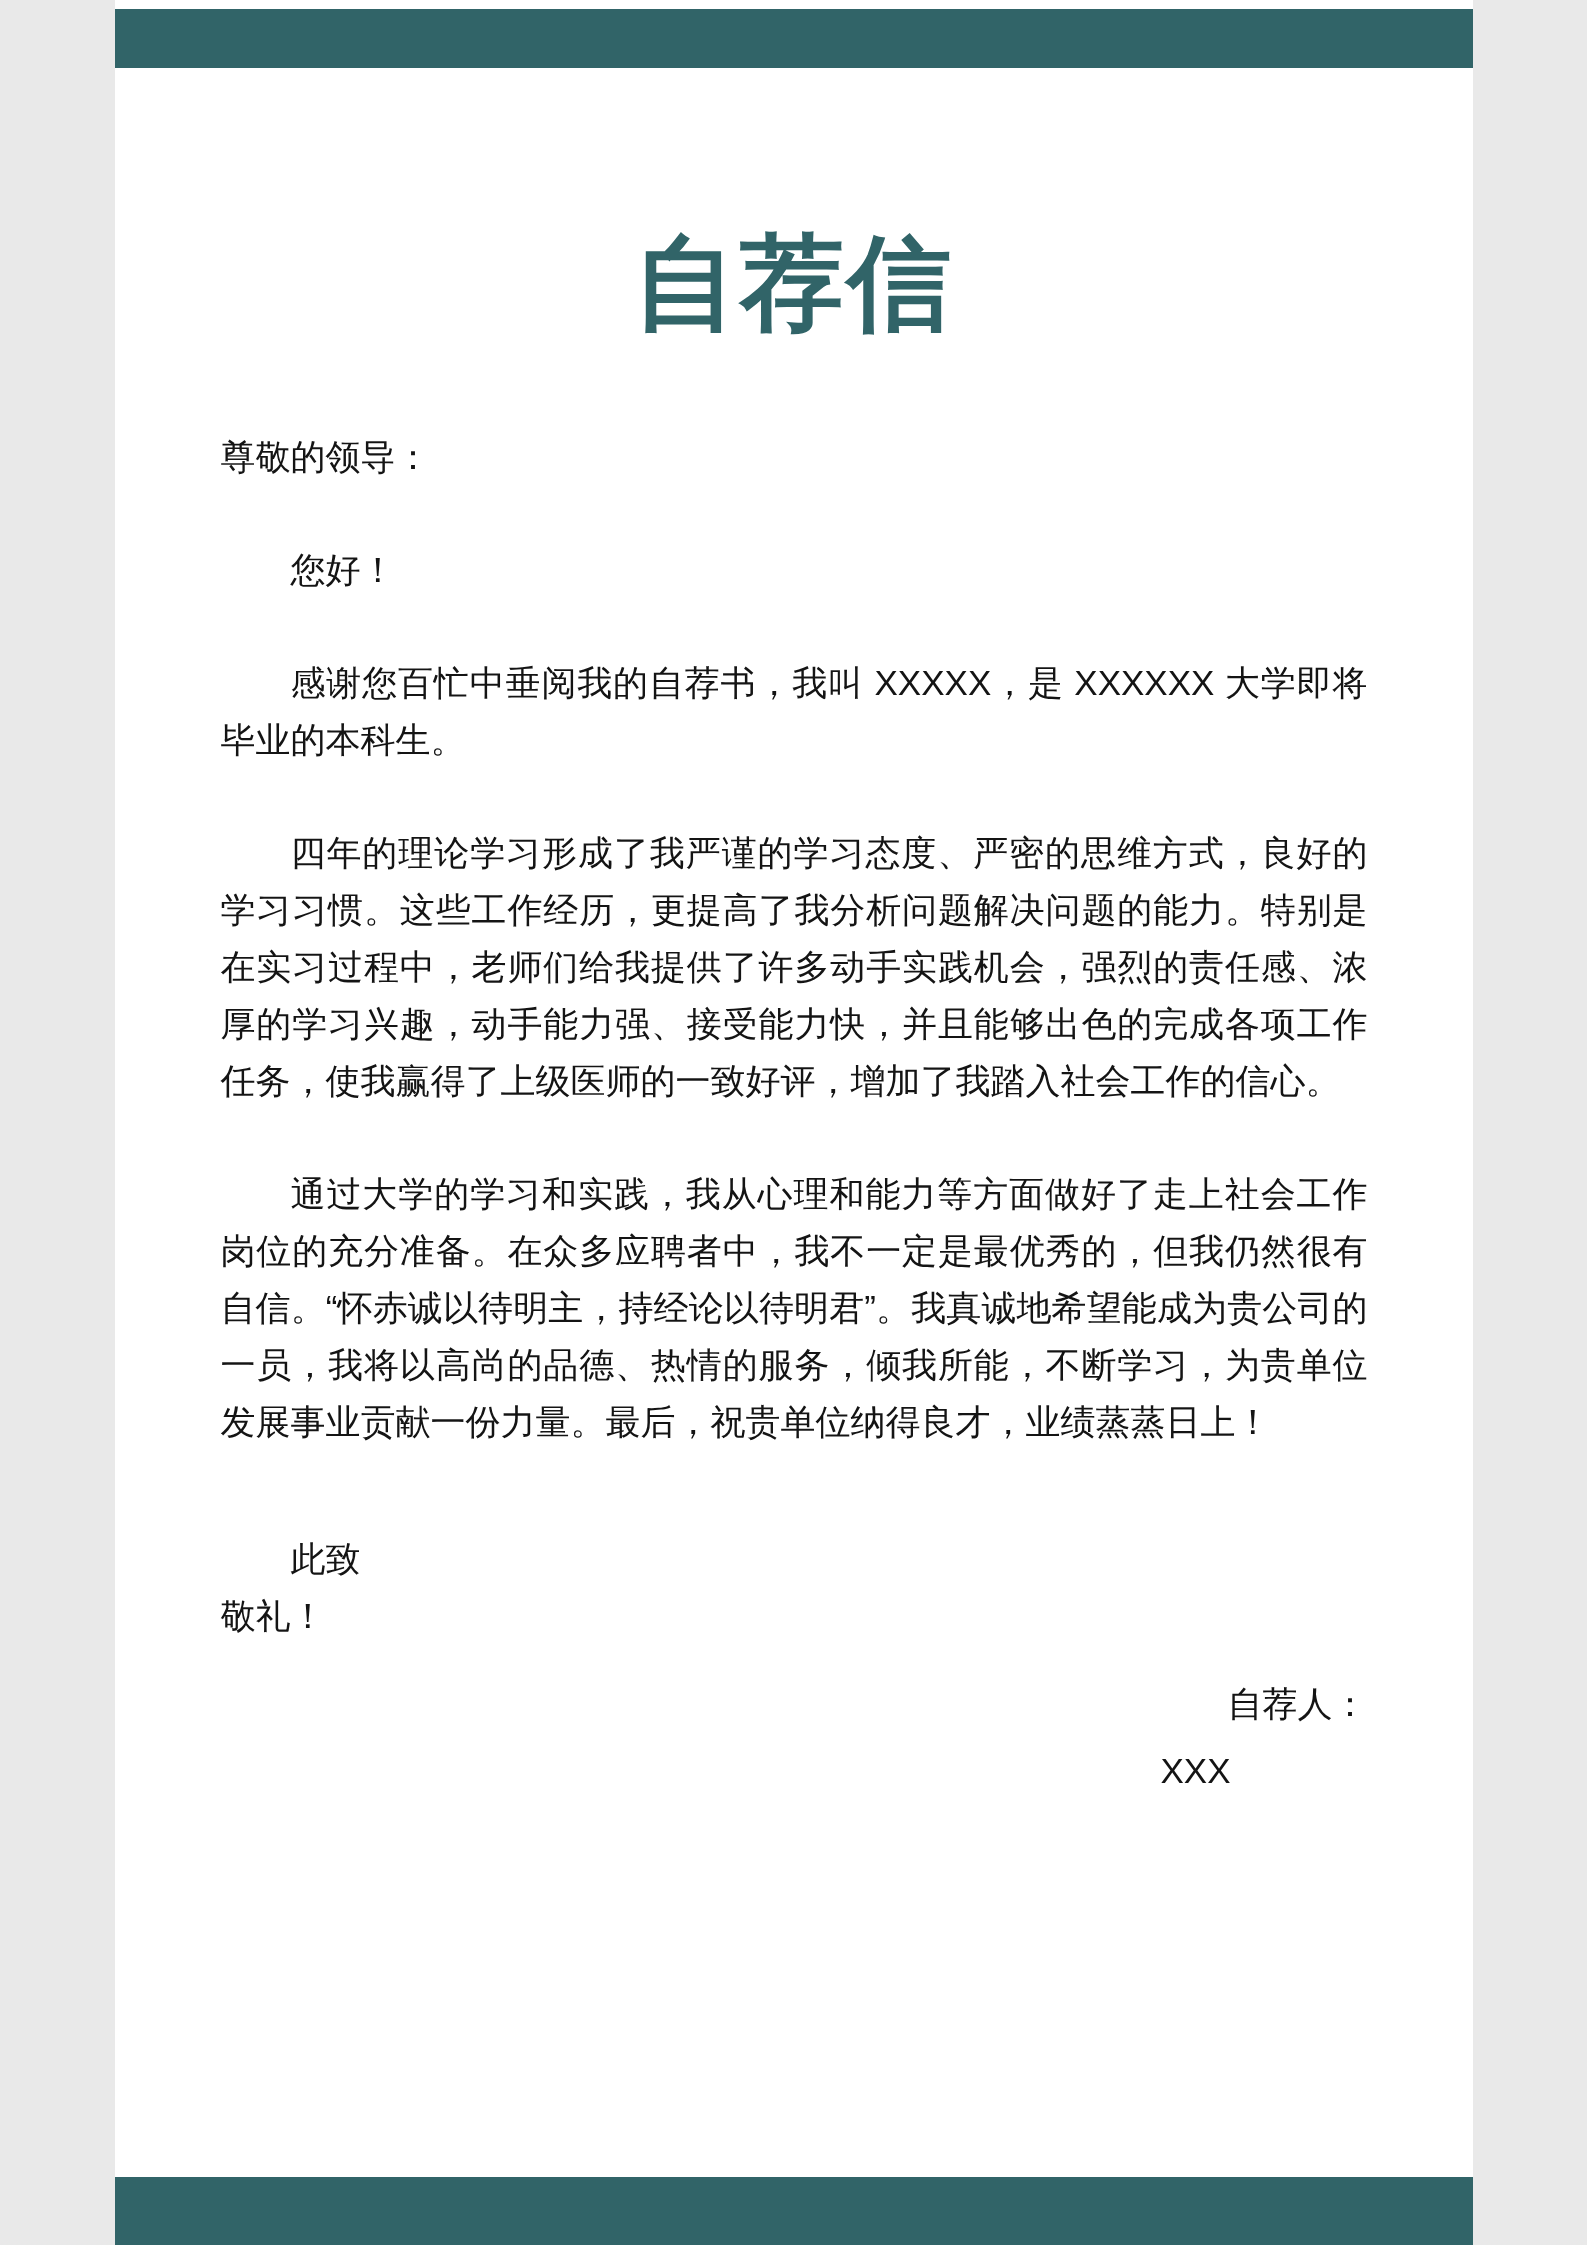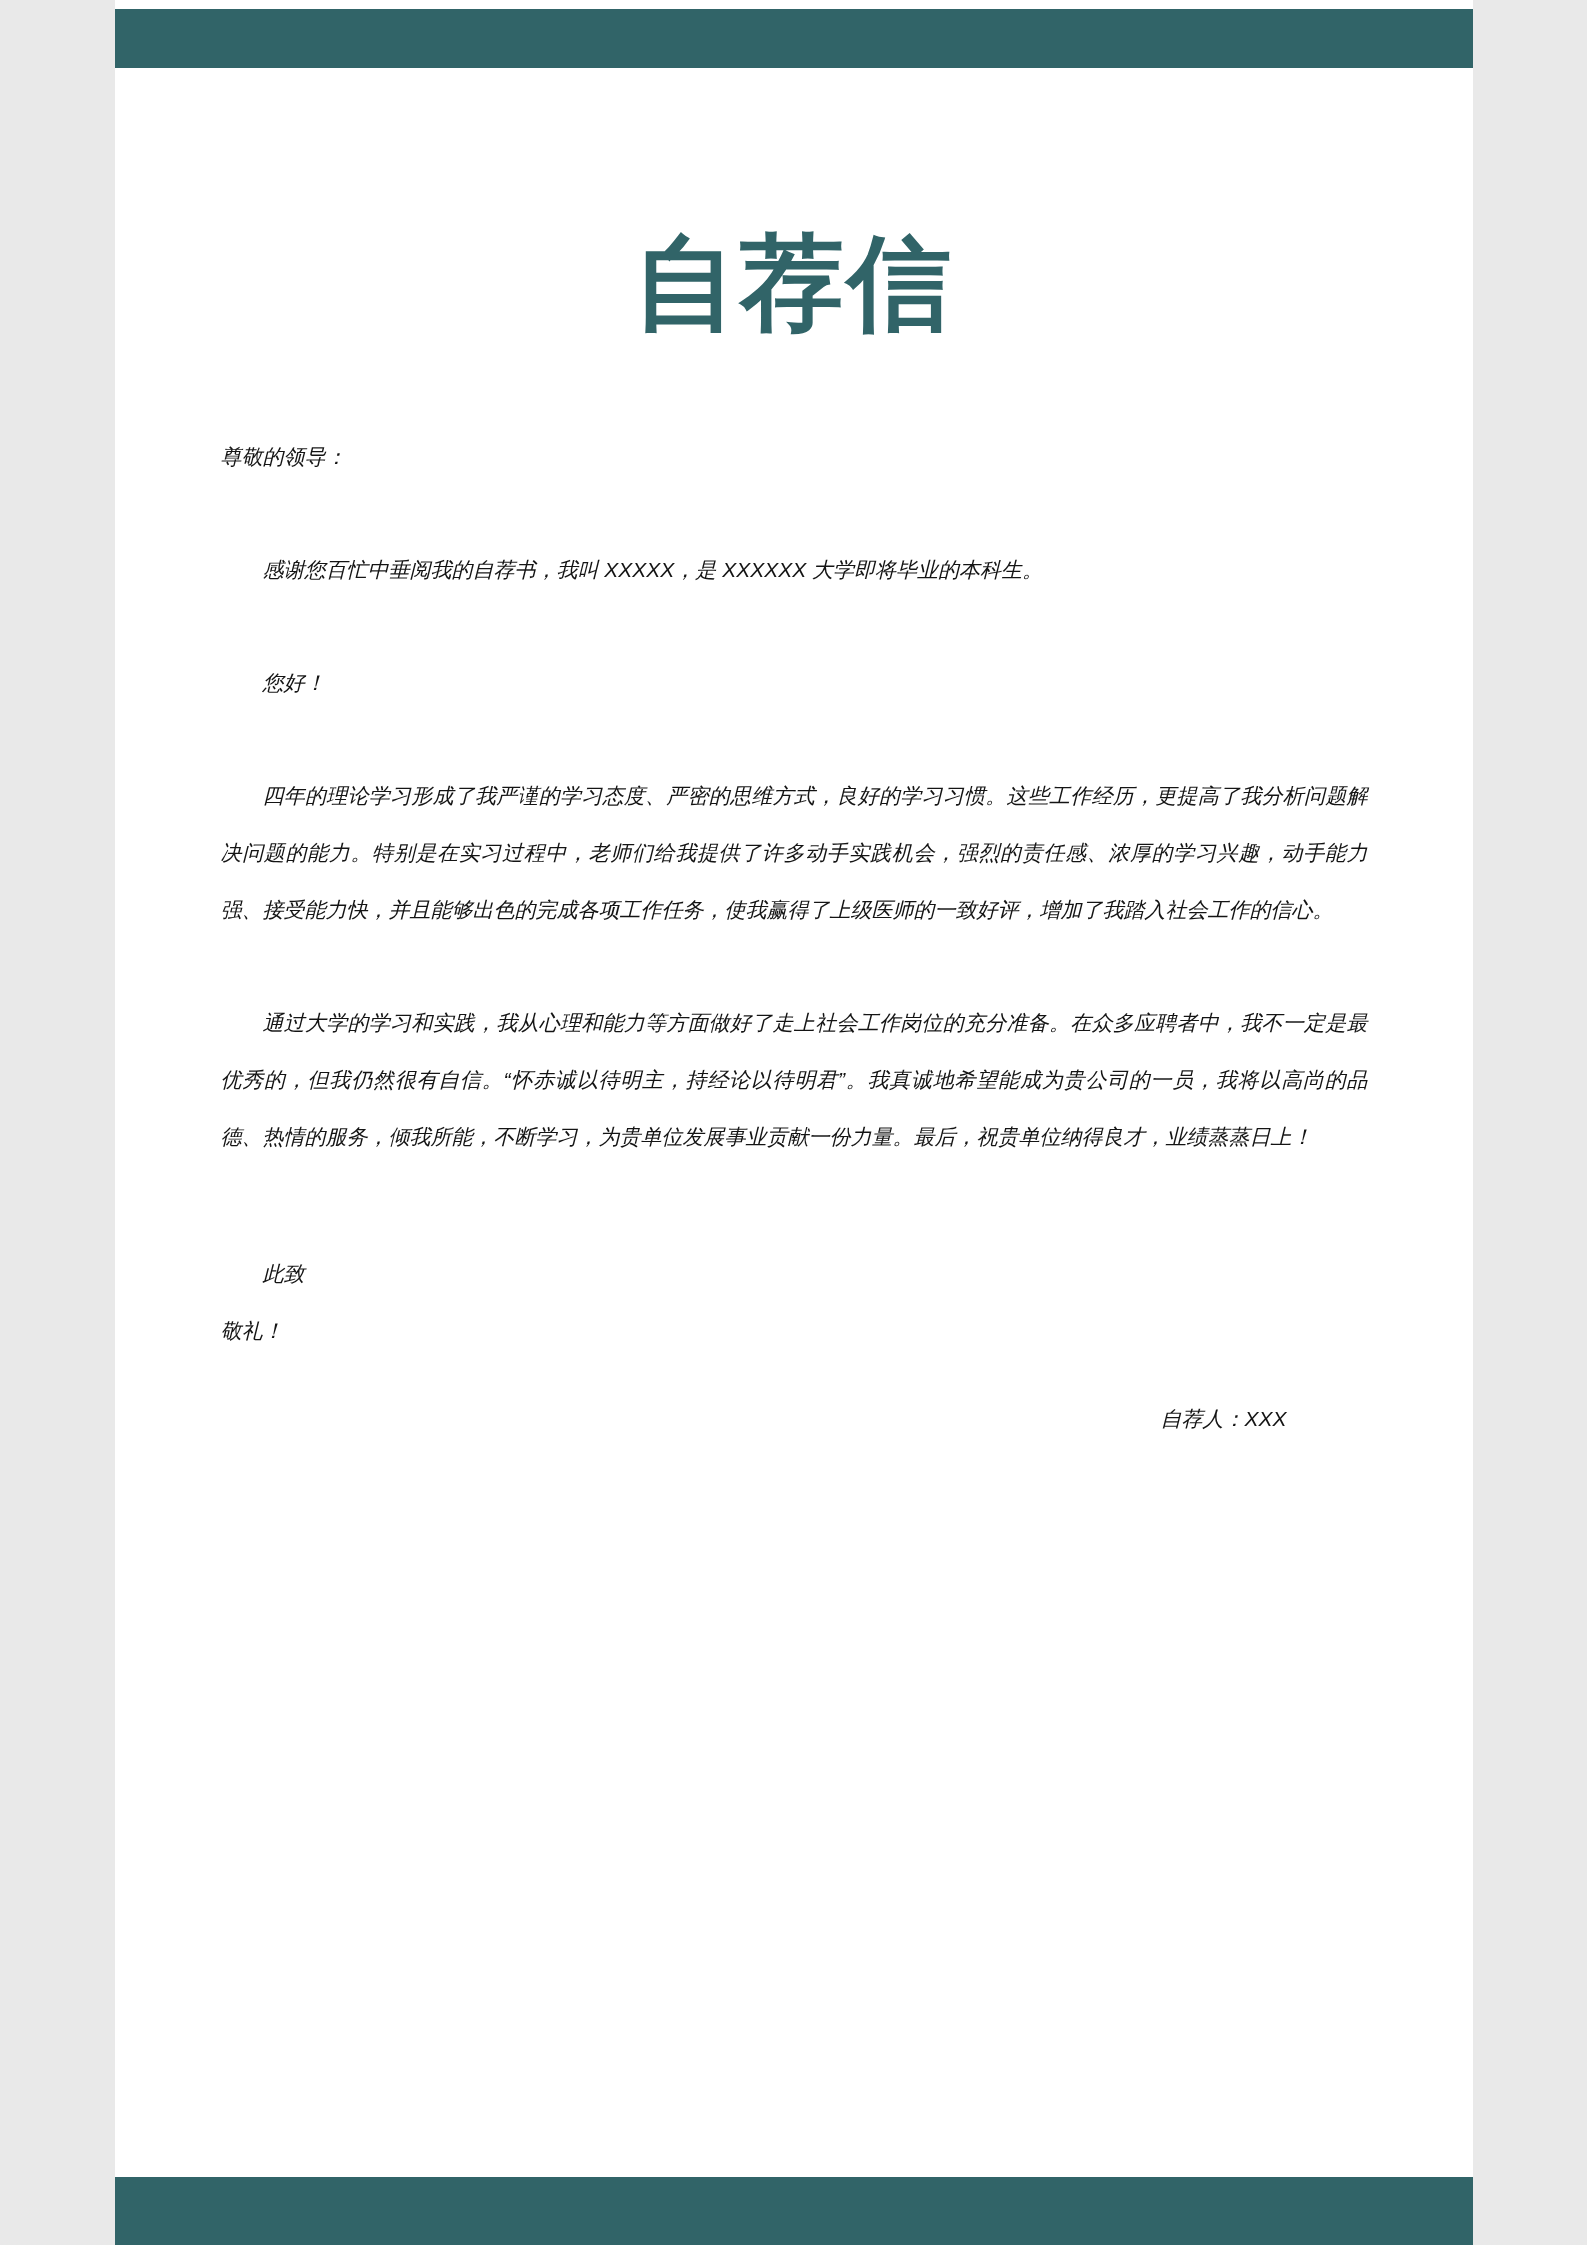--- a/index.html
+++ b/index.html
@@ -42,25 +42,24 @@
     font-weight:800;
     letter-spacing:3px;
     color:var(--accent);
   }
 
   .content{
     position:absolute;
     top:428px;
     left:106px;
     right:105px;
-    font-size:21px;
+    font-size:35px;
     line-height:57px;
     text-align:justify;
     text-align-last:left;
-    font-style:italic;
   }
   .content p{
     margin:0 0 56px 0;
   }
   p.salutation{
     text-indent:0;
   }
   p.indent{
     text-indent:2em;
   }
@@ -89,23 +88,23 @@
 <div class="page">
 
   <div class="accent-bar top"></div>
 
   <h1 class="doc-title">自荐信</h1>
 
   <div class="content">
 
     <p class="salutation">尊敬的领导：</p>
 
+    <p class="indent">您好！</p>
+
     <p class="indent">感谢您百忙中垂阅我的自荐书，我叫 XXXXX，是 XXXXXX 大学即将毕业的本科生。</p>
-
-    <p class="indent">您好！</p>
 
     <p class="indent">四年的理论学习形成了我严谨的学习态度、严密的思维方式，良好的学习习惯。这些工作经历，更提高了我分析问题解决问题的能力。特别是在实习过程中，老师们给我提供了许多动手实践机会，强烈的责任感、浓厚的学习兴趣，动手能力强、接受能力快，并且能够出色的完成各项工作任务，使我赢得了上级医师的一致好评，增加了我踏入社会工作的信心。</p>
 
 
     <p class="indent">通过大学的学习和实践，我从心理和能力等方面做好了走上社会工作岗位的充分准备。在众多应聘者中，我不一定是最优秀的，但我仍然很有自信。“怀赤诚以待明主，持经论以待明君”。我真诚地希望能成为贵公司的一员，我将以高尚的品德、热情的服务，倾我所能，不断学习，为贵单位发展事业贡献一份力量。最后，祝贵单位纳得良才，业绩蒸蒸日上！</p>
 
     <p class="closing-cizhi">此致</p>
 
     <p class="closing-jingli">敬礼！</p>
 

